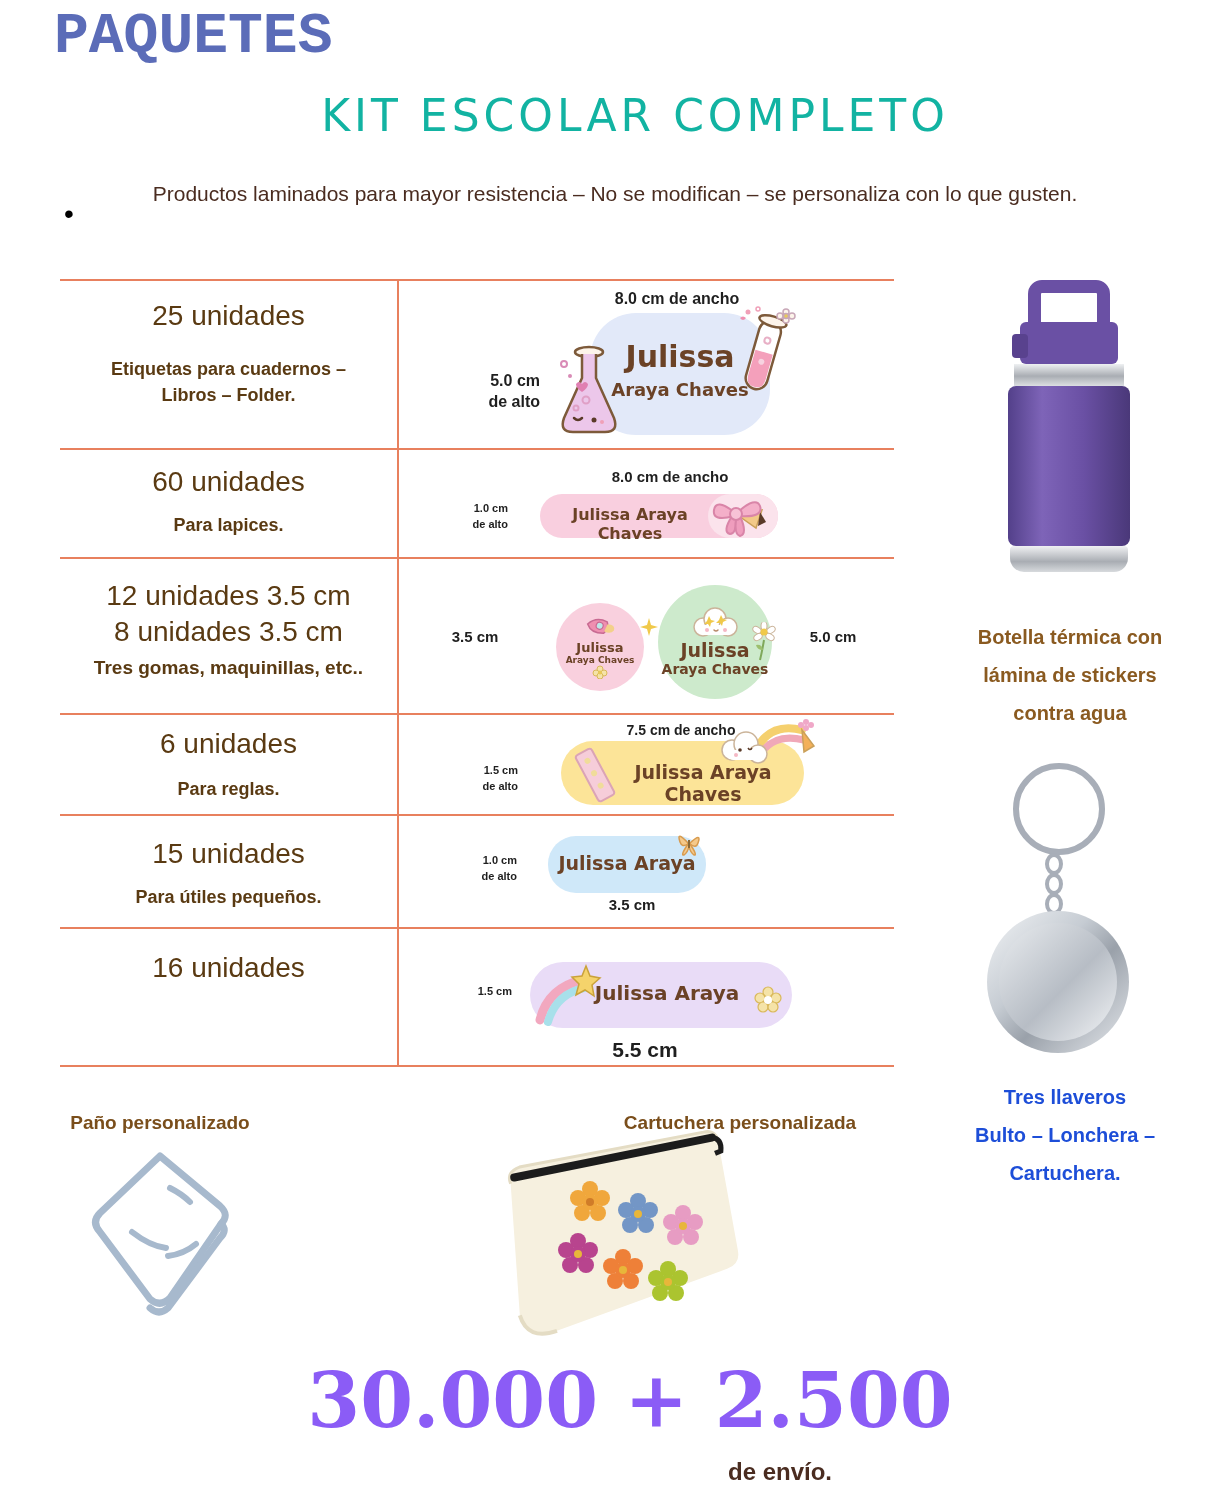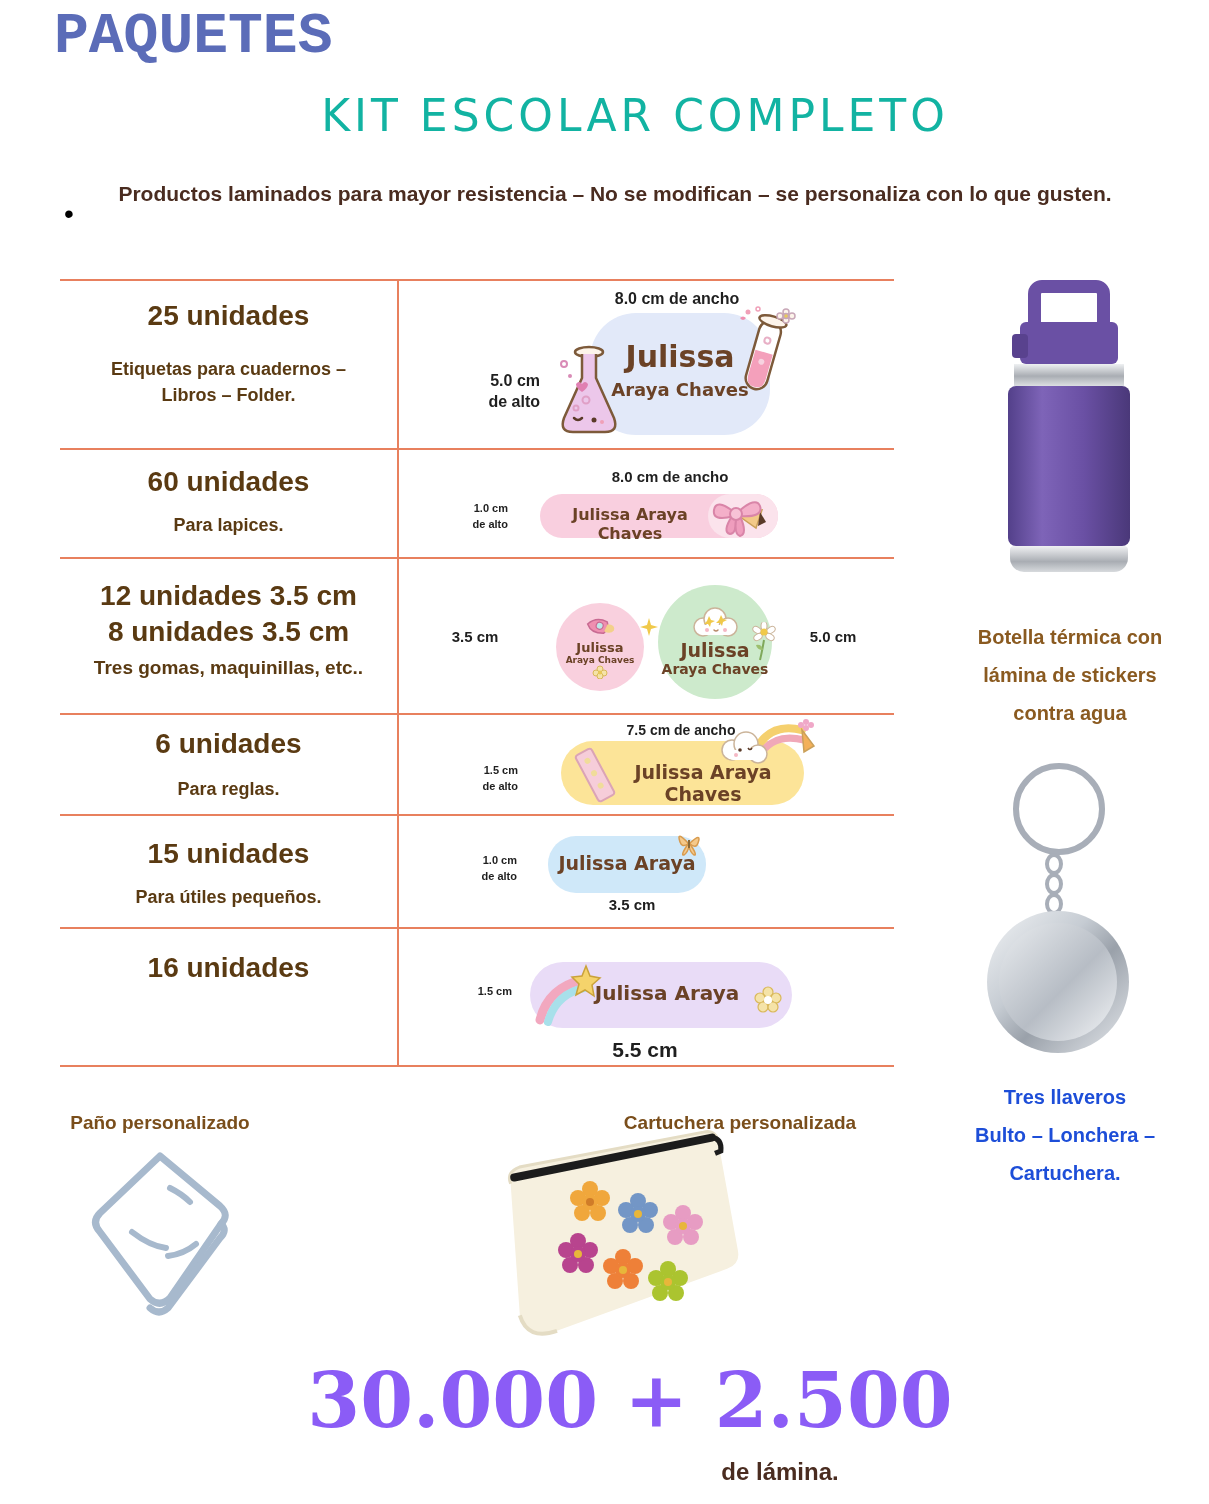--- a/index.html
+++ b/index.html
@@ -5,29 +5,29 @@
   html,body{margin:0;padding:0;background:#ffffff;}
   #page{position:relative;width:1209px;height:1504px;background:#ffffff;overflow:hidden;
         font-family:"Liberation Sans",sans-serif;}
   .abs{position:absolute;}
   
   #title{left:54px;top:4px;font-family:"Liberation Mono",monospace;font-weight:700;
          font-size:58px;color:#5b6cb8;letter-spacing:0px;}
   #subtitle{left:255px;top:90px;width:760px;text-align:center;
             font-family:"DejaVu Sans",sans-serif;font-weight:400;font-size:44px;
             color:#12b3a2;letter-spacing:4px;}
-  #note{left:60px;top:182px;width:1110px;text-align:center;font-weight:700;
+  #note{left:60px;top:182px;width:1110px;text-align:center;font-weight:400;
         font-size:21px;color:#4a2c20;}
   #bullet{left:64px;top:198px;font-size:28px;color:#000;}
   
   .hline{left:60px;width:834px;height:2px;background:#e8805e;}
   #vline{left:397px;top:279px;width:2px;height:788px;background:#e8805e;}
   
   .lcell{left:60px;width:337px;text-align:center;color:#5a3a12;}
-  .qty{font-weight:700;font-size:28px;}
+  .qty{font-weight:400;font-size:28px;}
   .desc{font-weight:700;font-size:18px;line-height:26px;}
   
   .dim{font-weight:700;font-size:16px;color:#1f1f1f;text-align:center;}
   .dim-sm{font-weight:700;font-size:11px;color:#1f1f1f;line-height:16px;}
   .tar{text-align:right;}
   
   .name{color:#6b4226;font-family:"DejaVu Sans",sans-serif;font-weight:700;}
   #label1{left:590px;top:313px;width:180px;height:122px;border-radius:46px;background:#e2e9f9;}
   #label1 .n1{position:absolute;left:0;top:26px;width:100%;text-align:center;font-size:30px;}
   #label1 .n2{position:absolute;left:0;top:66px;width:100%;text-align:center;font-size:18px;}
@@ -422,15 +422,15 @@
             <circle cx="-8" cy="11" r="8"></circle>
             <circle cx="-12" cy="-4" r="8"></circle>
             <circle r="8"></circle>
           </g>
           <circle r="4" fill="#e8b63a"></circle>
         </g>
     </g>
   </svg>
 
   <div class="abs" id="price">30.000 + 2.500</div>
-  <div class="abs" id="price-note">de lámina.</div>
+  <div class="abs" id="price-note">de envío.</div>
 
 </div>
 
 </body></html>

